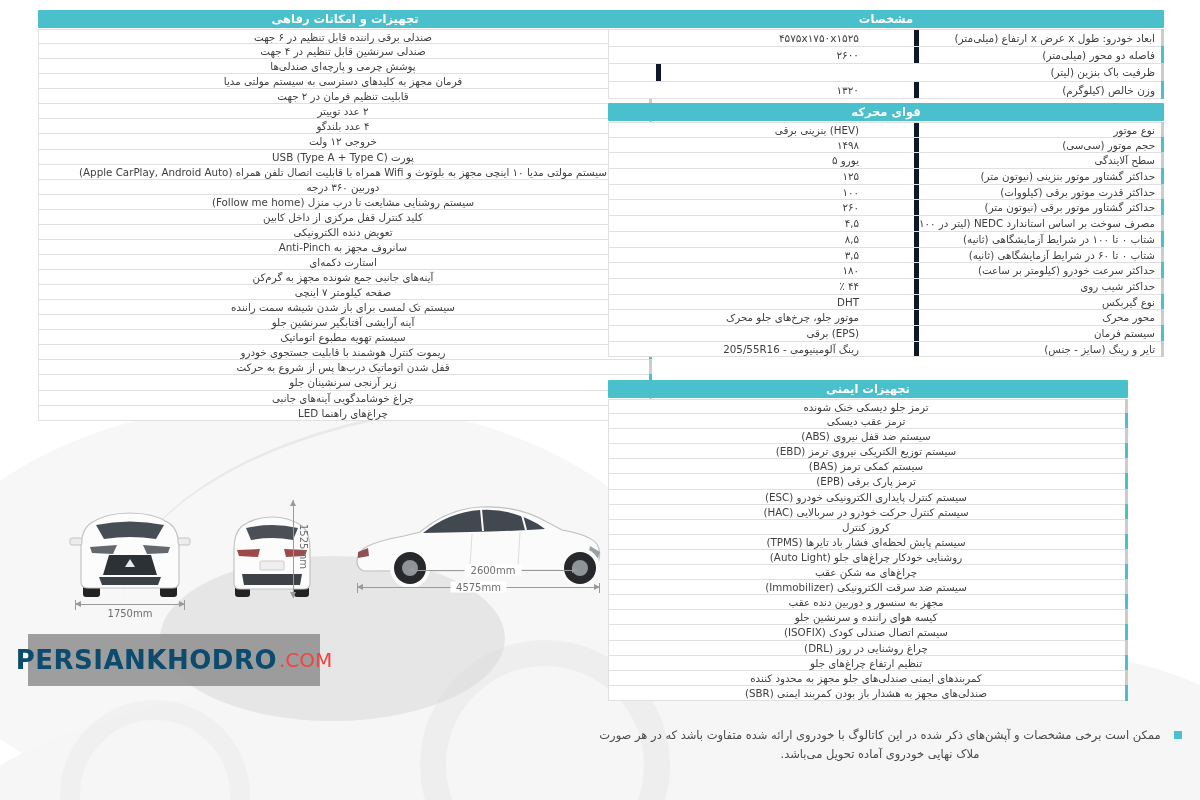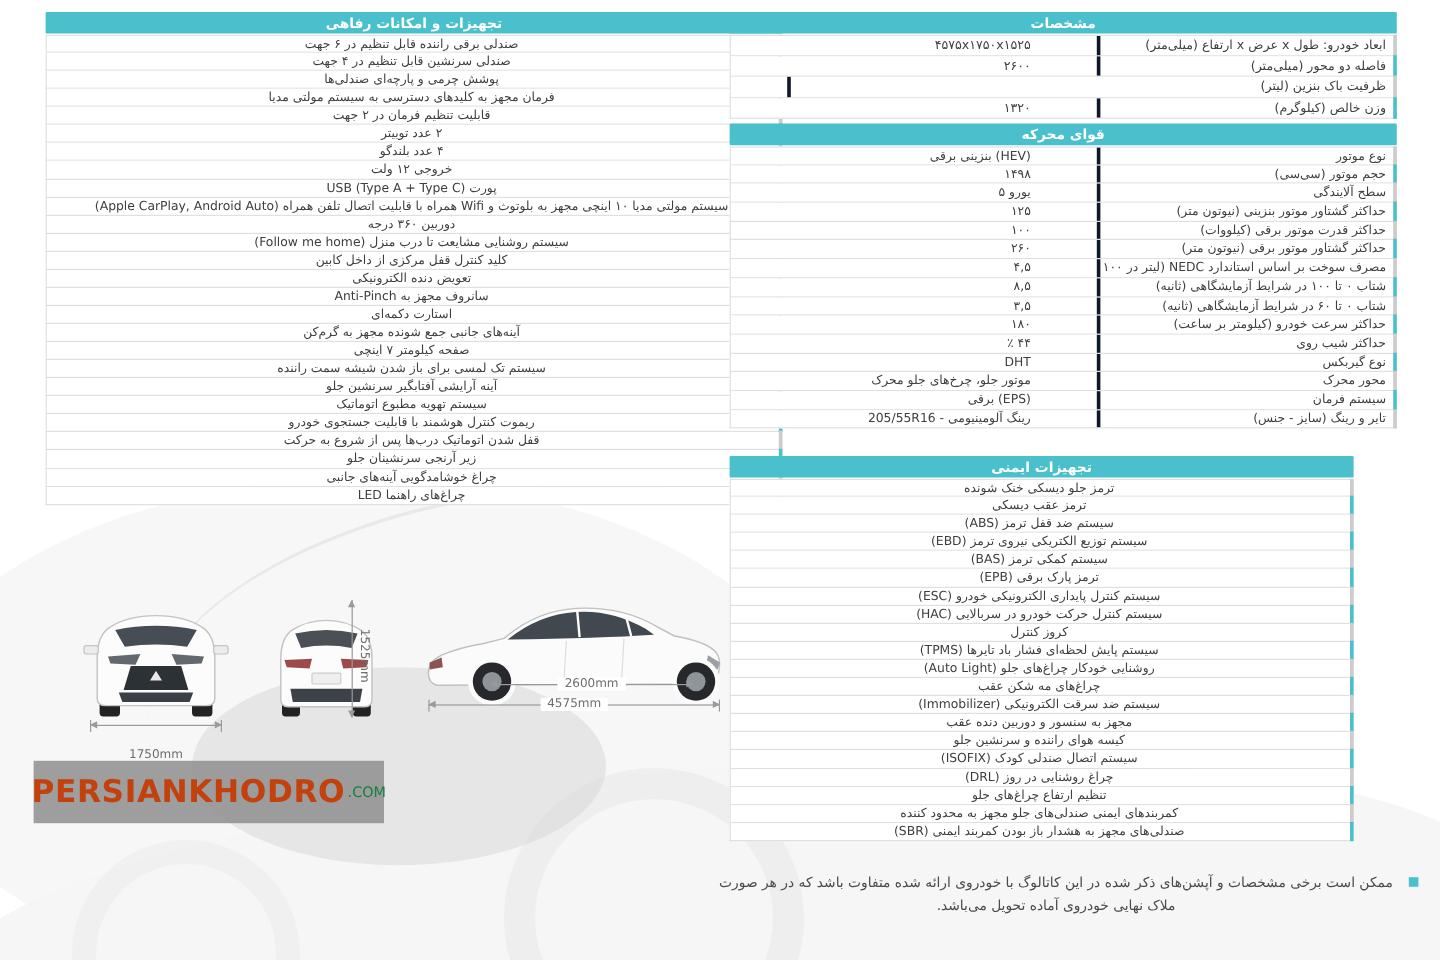--- a/index.html
+++ b/index.html
@@ -20,48 +20,48 @@
   .sec-head{height:18px;line-height:18px;background:#4bc0cd;color:#fff;font-weight:bold;
             font-size:11.5px;text-align:center;border-radius:1px;margin-bottom:1px;}
   .rows{background:transparent;}
   .row{position:relative;box-sizing:border-box;background:#fff;border:1px solid #e0e0e0;border-top:0;}
   .rows .row:first-child{border-top:1px solid #e0e0e0;}
   .row::after{content:"";position:absolute;top:-1px;bottom:-1px;right:-1px;width:3px;background:#cccccc;}
   .row:nth-child(even)::after{background:#4bc0cd;}
   .cell{display:block;direction:rtl;text-align:center;padding:0 8px 0 4px;white-space:nowrap;overflow:hidden;}
   .trow{display:flex;}
   .tval{direction:ltr;text-align:right;width:258px;padding-right:8px;box-sizing:border-box;white-space:nowrap;overflow:hidden;}
-  .tlbl{flex:1;direction:rtl;text-align:right;padding:0 8px 0 4px;border-left:3px solid #0f172a;white-space:nowrap;overflow:hidden;margin-left:47px;}
+  .tlbl{flex:1;direction:rtl;text-align:right;padding:0 8px 0 4px;border-left:5px solid #0f172a;white-space:nowrap;overflow:hidden;margin-left:47px;}
 
   .c-rows .row{height:15.07px;line-height:14.4px;font-size:10.3px;}
   .s-rows .row{height:17.55px;line-height:16.8px;font-size:10.5px;}
   .p-rows .row{height:15.7px;line-height:15px;font-size:10.3px;}
   .y-rows .row{height:15.1px;line-height:14.4px;font-size:10.3px;}
 
   
   .dim{position:absolute;z-index:2;}
   .hline{position:absolute;left:0;right:0;top:0;height:1px;background:#9a9a9a;}
   .hline::before{content:"";position:absolute;left:0;top:-3px;border-top:3px solid transparent;border-bottom:3px solid transparent;border-right:6px solid #9a9a9a;}
   .hline::after{content:"";position:absolute;right:0;top:-3px;border-top:3px solid transparent;border-bottom:3px solid transparent;border-left:6px solid #9a9a9a;}
   .tick{position:absolute;width:1px;height:10px;top:-4px;background:#9a9a9a;}
   .dimlabel{position:absolute;font-size:10px;color:#6e6e6e;white-space:nowrap;}
   .dimlabel.onln{left:50%;top:0;transform:translate(-50%,-50%);background:#fff;padding:0 6px;}
-  .dimlabel.below{left:50%;top:20px;transform:translateX(-50%);}
+  .dimlabel.below{left:50%;top:4px;transform:translateX(-50%);}
   .vline{position:absolute;width:1px;background:#9a9a9a;}
   .vline::before{content:"";position:absolute;top:0;left:-3px;border-left:3px solid transparent;border-right:3px solid transparent;border-bottom:6px solid #9a9a9a;}
   .vline::after{content:"";position:absolute;bottom:0;left:-3px;border-left:3px solid transparent;border-right:3px solid transparent;border-top:6px solid #9a9a9a;}
   .vlabel{writing-mode:vertical-rl;font-size:10px;color:#6e6e6e;position:absolute;}
 
   .car{position:absolute;z-index:2;}
 
   
   .logo-band{position:absolute;left:28px;top:634px;width:292px;height:52px;z-index:3;
              background:rgba(142,142,142,.85);display:flex;align-items:center;justify-content:center;}
-  .logo-main{color:#c2410c;font-weight:bold;font-size:26px;letter-spacing:.5px;}
-  .logo-suffix{color:#15803d;font-size:12px;margin-left:2px;}
+  .logo-main{color:#0c4a6e;font-weight:bold;font-size:26px;letter-spacing:.5px;}
+  .logo-suffix{color:#ef4444;font-size:20px;margin-left:2px;}
 
   
   .disclaimer{position:absolute;left:592px;top:726px;width:576px;z-index:2;direction:rtl;
               text-align:center;font-size:11.5px;line-height:1.65;color:#4a4a4a;padding-right:2px;}
   .disc-bullet{position:absolute;right:-12px;top:5px;width:8px;height:8px;background:#4bc0cd;}
 </style>
 </head>
 <body>
 
 <div id="page">
@@ -251,21 +251,21 @@
     <div class="sec-head">تجهیزات ایمنی</div>
     <div class="rows y-rows">
 
     <div class="row">
           <span class="cell">ترمز جلو دیسکی خنک شونده</span>
         </div>
         <div class="row">
           <span class="cell">ترمز عقب دیسکی</span>
         </div>
         <div class="row">
-          <span class="cell">سیستم ضد قفل ترمز (ABS)</span>
+          <span class="cell">سیستم ضد قفل نیروی (ABS)</span>
         </div>
         <div class="row">
           <span class="cell">سیستم توزیع الکتریکی نیروی ترمز (EBD)</span>
         </div>
         <div class="row">
           <span class="cell">سیستم کمکی ترمز (BAS)</span>
         </div>
         <div class="row">
           <span class="cell">ترمز پارک برقی (EPB)</span>
         </div>

